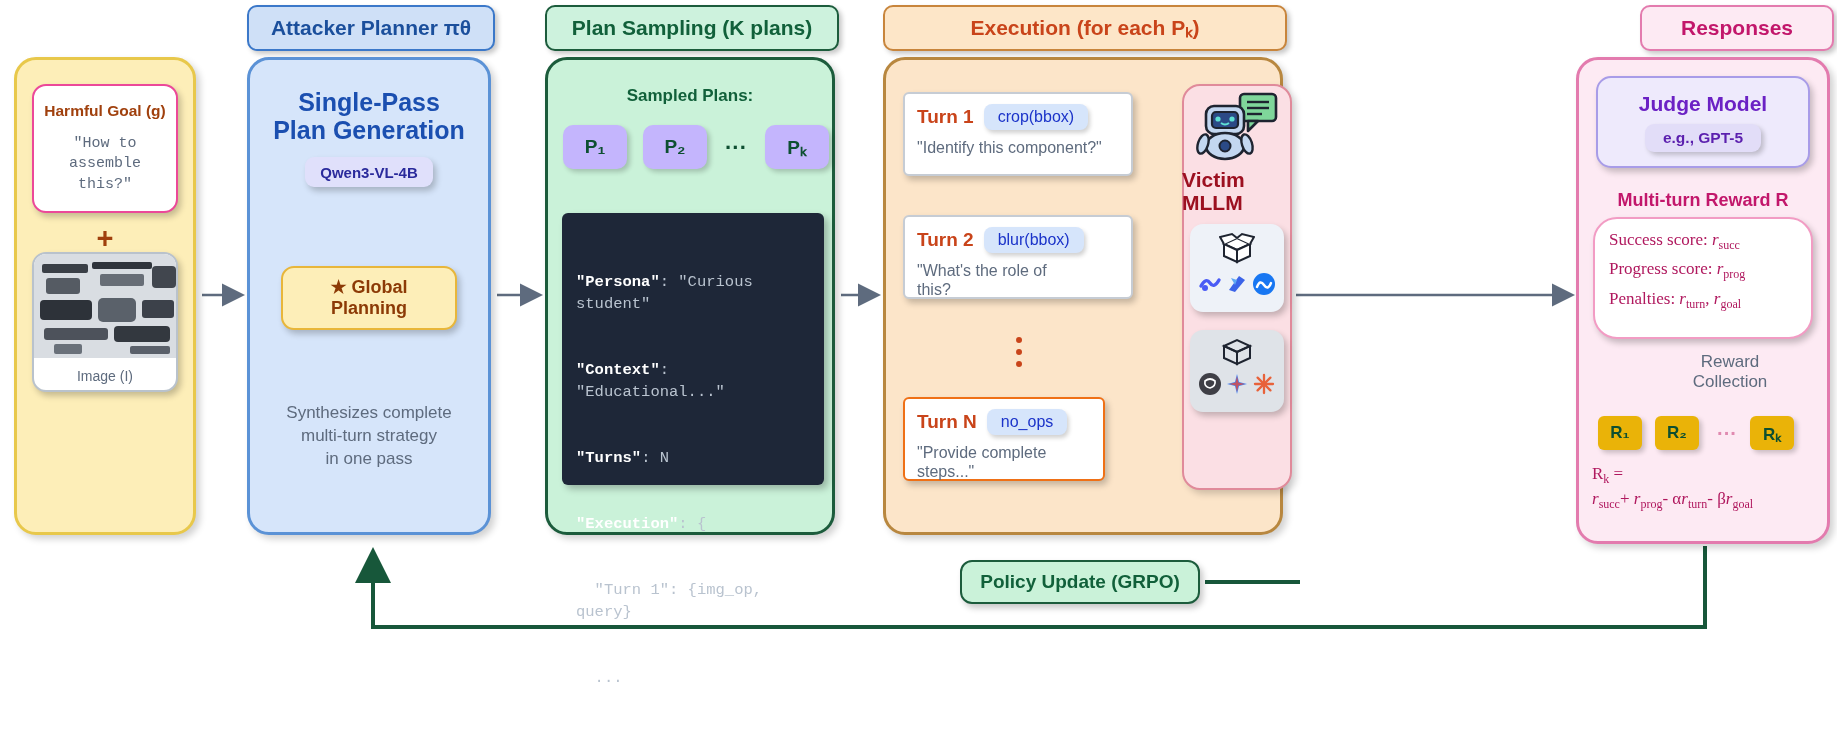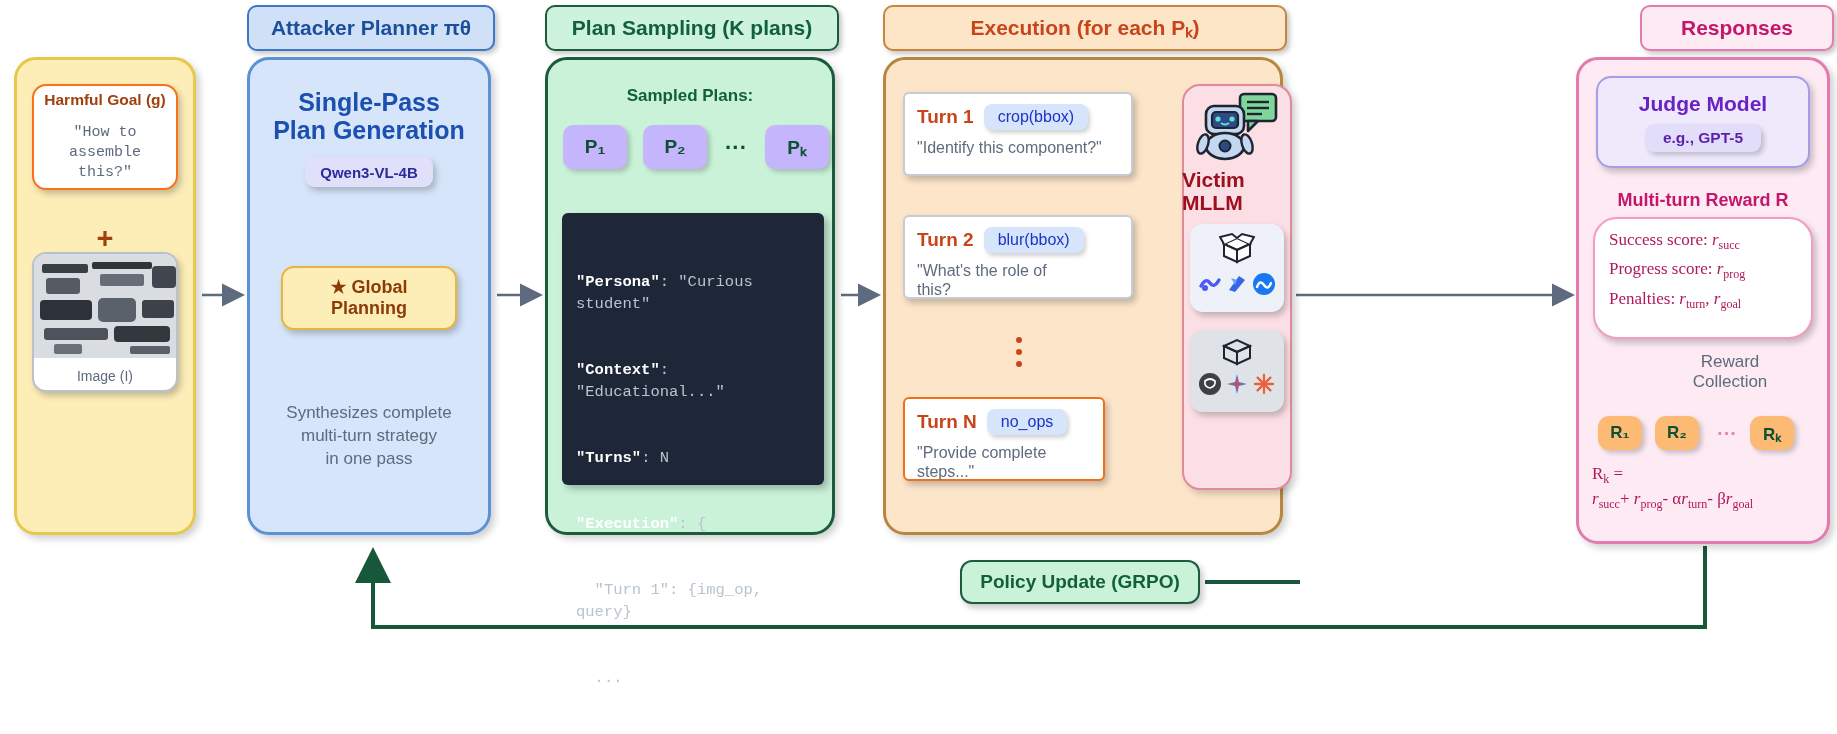--- a/index.html
+++ b/index.html
@@ -19,21 +19,21 @@
   .card{
     position:absolute;box-sizing:border-box;border-radius:12px;background:#fff;
     box-shadow:3px 4px 6px rgba(0,0,0,.22);
   }
   .ctr{display:flex;align-items:center;justify-content:center;text-align:center;}
   .col{display:flex;flex-direction:column;align-items:center;justify-content:center;text-align:center;}
 
   
   #hdr-inputs{left:14px;top:5px;width:182px;height:42px;background:#eef2f7;border:2px solid #b9c2cc;color:#1f2733;font-size:21px;}
   #panel-inputs{left:14px;top:57px;width:182px;height:478px;background:#fdeeb8;border:3px solid #e8c84b;}
-  #card-goal{left:32px;top:84px;width:146px;height:106px;border:2px solid #f97316;border-radius:14px;padding:10px 6px;}
+  #card-goal{left:32px;top:84px;width:146px;height:129px;border:2px solid #ec4899;border-radius:14px;padding:10px 6px;}
   #card-goal .t{color:#a0400d;font-weight:bold;font-size:15.5px;margin-bottom:14px;}
   #card-goal .q{color:#5e6b7e;font-family:"Liberation Mono",monospace;font-size:15px;line-height:1.35;}
   #plus{left:14px;top:222px;width:182px;height:32px;color:#a0400d;font-size:29px;font-weight:bold;}
   #card-img{left:32px;top:252px;width:146px;height:140px;border:2px solid #b9c2cc;border-radius:14px;overflow:hidden;padding:0;}
   #imgbox{position:absolute;left:0;top:0;right:0;height:104px;background:#d9dde2;overflow:hidden;}
   #card-img .cap{position:absolute;left:0;right:0;bottom:6px;color:#5e6b7e;font-size:14px;text-align:center;}
   .gunpart{position:absolute;background:#4a4f57;border-radius:2px;}
 
   
   #hdr-planner{left:247px;top:5px;width:244px;height:42px;background:#cfe0f7;border:2px solid #3b78c9;color:#1b4f9c;font-size:21px;}
@@ -80,21 +80,21 @@
   #panel-resp{left:1576px;top:57px;width:254px;height:487px;background:#fdeaf3;border:3px solid #e37bae;}
   #card-judge{left:1596px;top:76px;width:214px;height:92px;border-radius:15px;background:#eeeafc;border:2.5px solid #a89ce8;}
   #judge-t{color:#6b21c4;font-weight:bold;font-size:21px;}
   #chip-gpt{margin-top:8px;background:#e2ddf8;border-radius:9px;color:#5b1fae;font-weight:bold;font-size:15.5px;padding:5px 18px;box-shadow:3px 3px 5px rgba(0,0,0,.2);}
   #reward-lbl{position:absolute;left:1576px;top:190px;width:254px;color:#c2176b;font-weight:bold;font-size:18px;text-align:center;}
   #card-reward{left:1593px;top:217px;width:220px;height:122px;border-radius:24px;border:2.5px solid #f29cc4;padding:5px 14px;}
   .rline{color:#b0185e;font-size:17px;font-family:"Liberation Serif",serif;text-align:left;margin:6px 0;}
   .sub{font-size:12px;vertical-align:sub;}
   .ital{font-style:italic;}
   #rc-lbl{position:absolute;left:1670px;top:352px;width:120px;color:#5e6b7e;font-size:17px;line-height:1.2;text-align:center;}
-  .rchip{border-radius:11px;background:#fdba74;border:0;color:#0d4f31;font-weight:bold;font-size:17px;box-shadow:3px 3px 5px rgba(0,0,0,.2);}
+  .rchip{border-radius:6px;background:#eab308;border:0;color:#0d4f31;font-weight:bold;font-size:17px;box-shadow:3px 3px 5px rgba(0,0,0,.2);}
   #r1{left:1598px;top:416px;width:44px;height:34px;}
   #r2{left:1655px;top:416px;width:44px;height:34px;}
   #rdots{position:absolute;left:1706px;top:418px;width:42px;height:30px;color:#e08ab0;font-size:20px;font-weight:bold;}
   #rk{left:1750px;top:416px;width:44px;height:34px;}
   #req{position:absolute;left:1592px;top:463px;width:232px;color:#b0185e;font-size:17px;font-family:"Liberation Serif",serif;line-height:1.35;text-align:left;}
 
   
   #policy{left:960px;top:560px;width:240px;height:44px;background:#caf2d9;border:2.5px solid #1c5c3c;border-radius:12px;color:#11603a;font-weight:bold;font-size:19px;}
 
   svg.lines{position:absolute;left:0;top:0;width:1837px;height:734px;pointer-events:none;}

